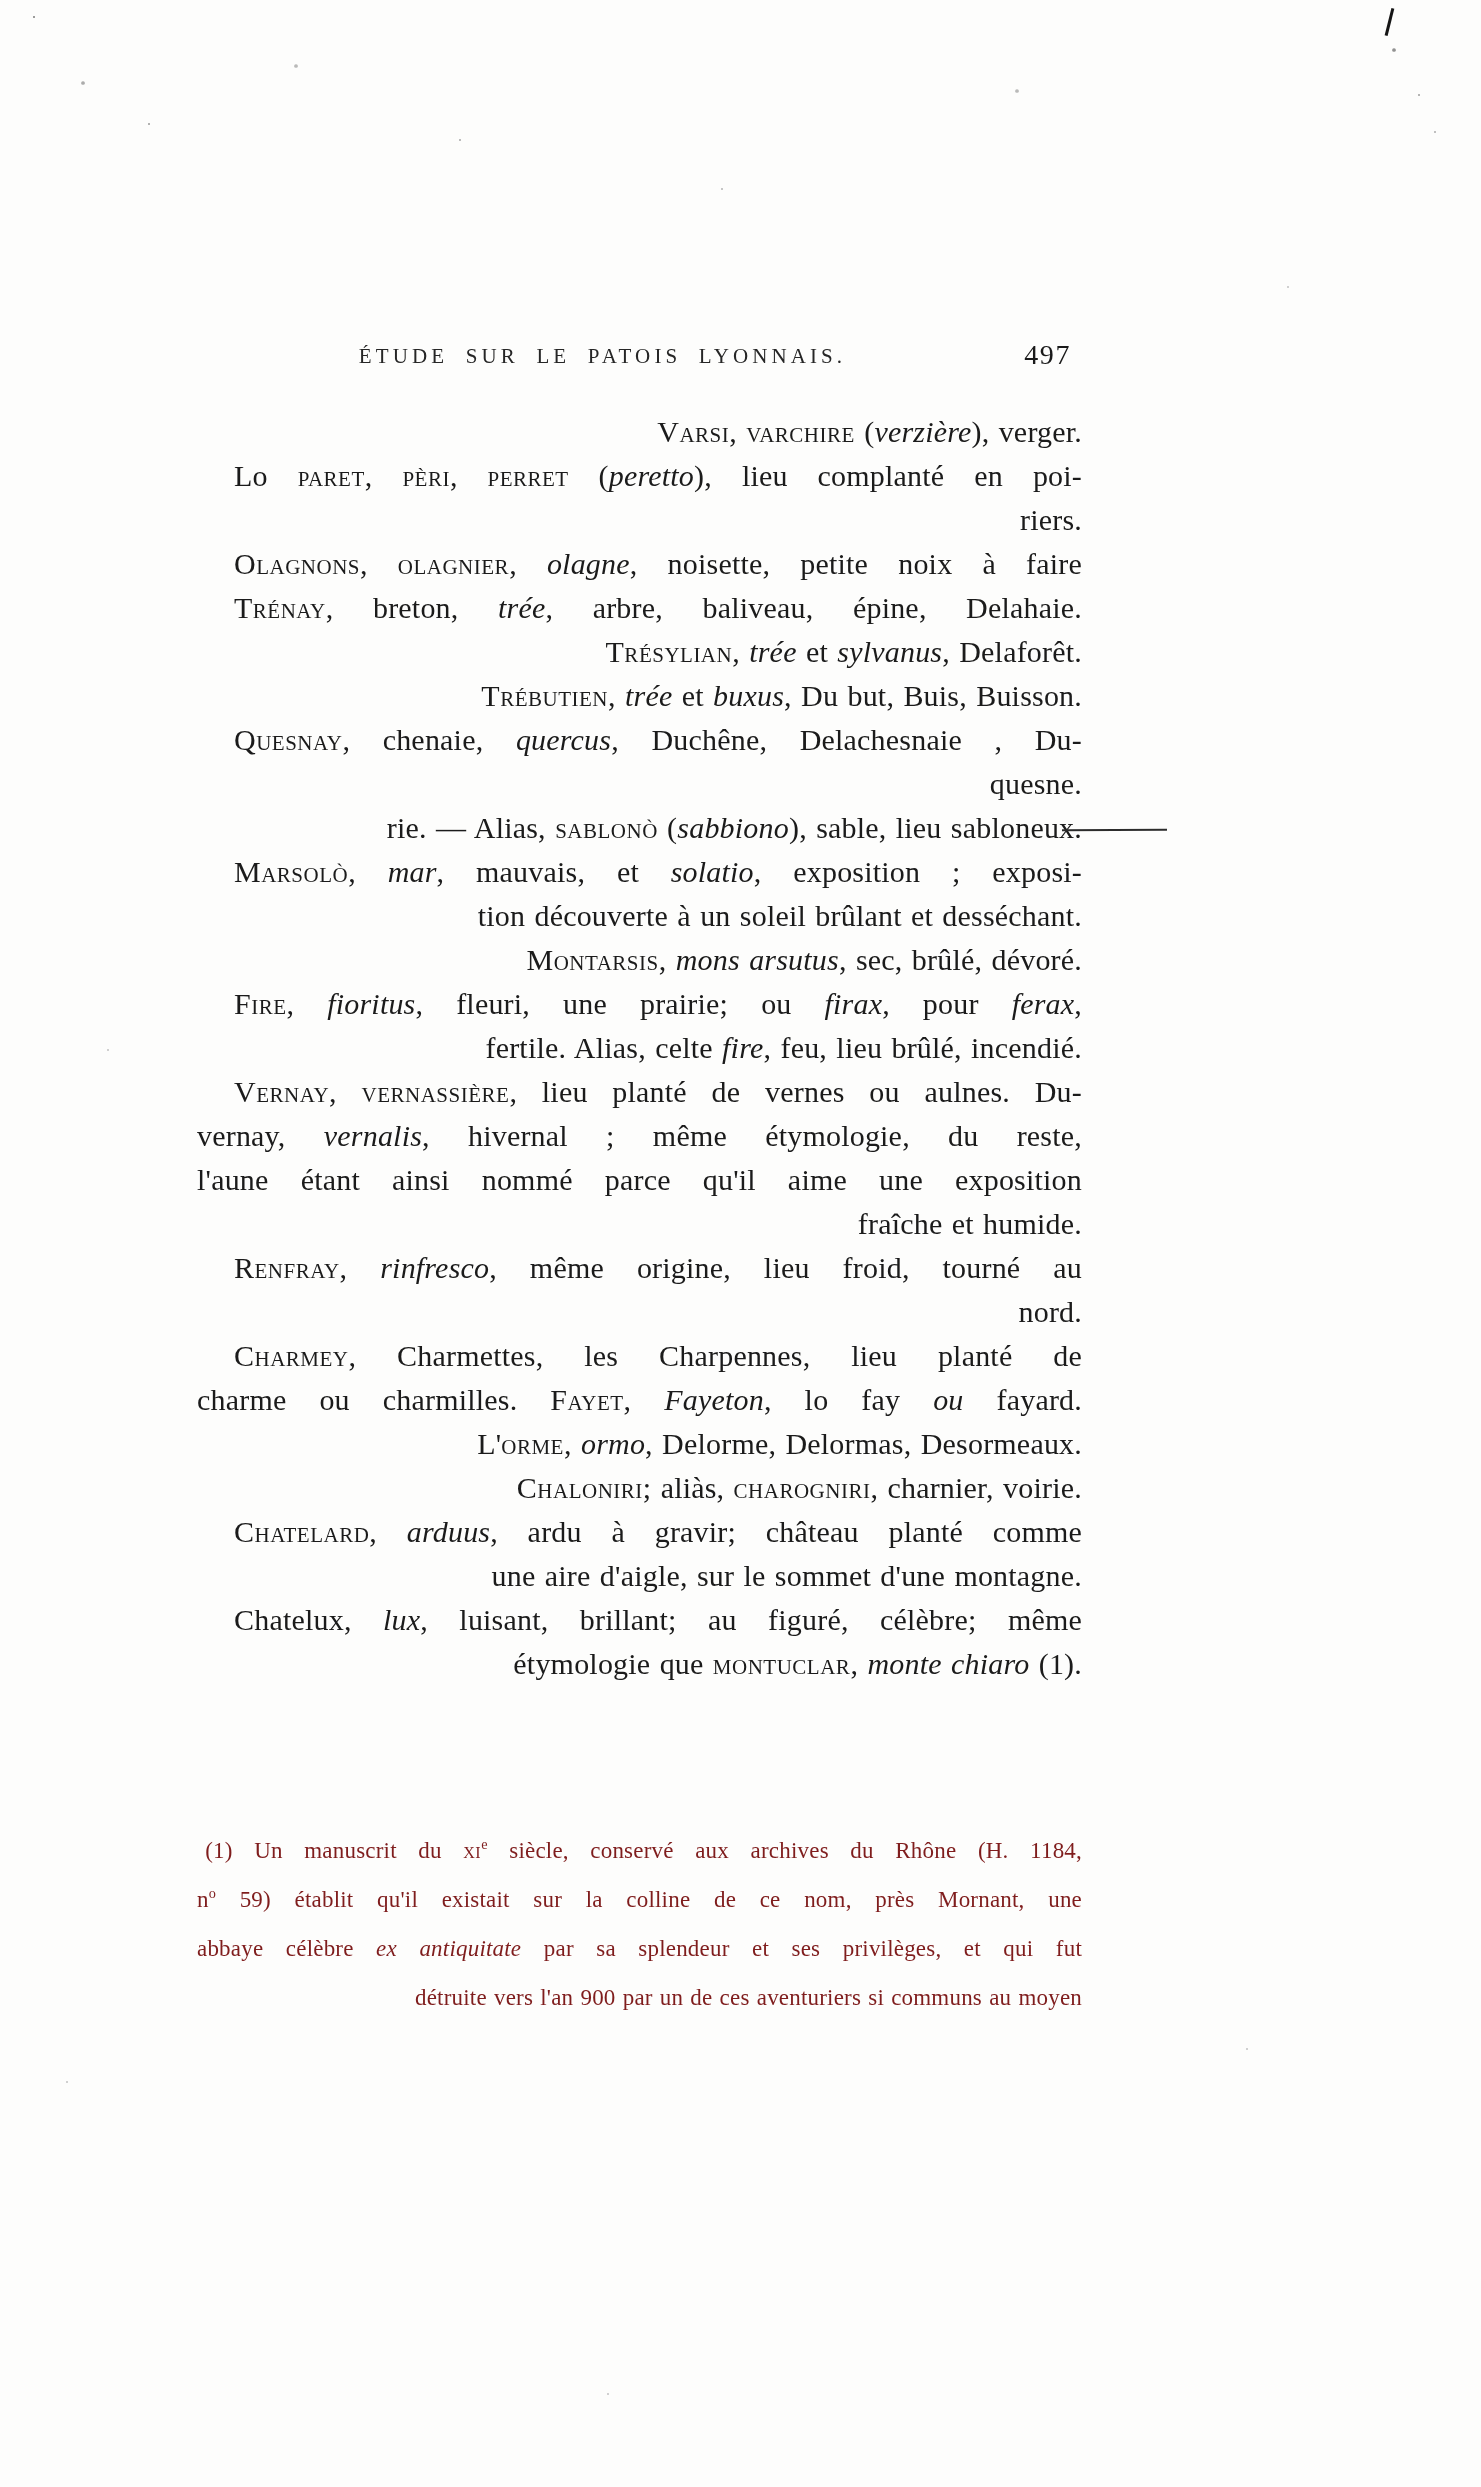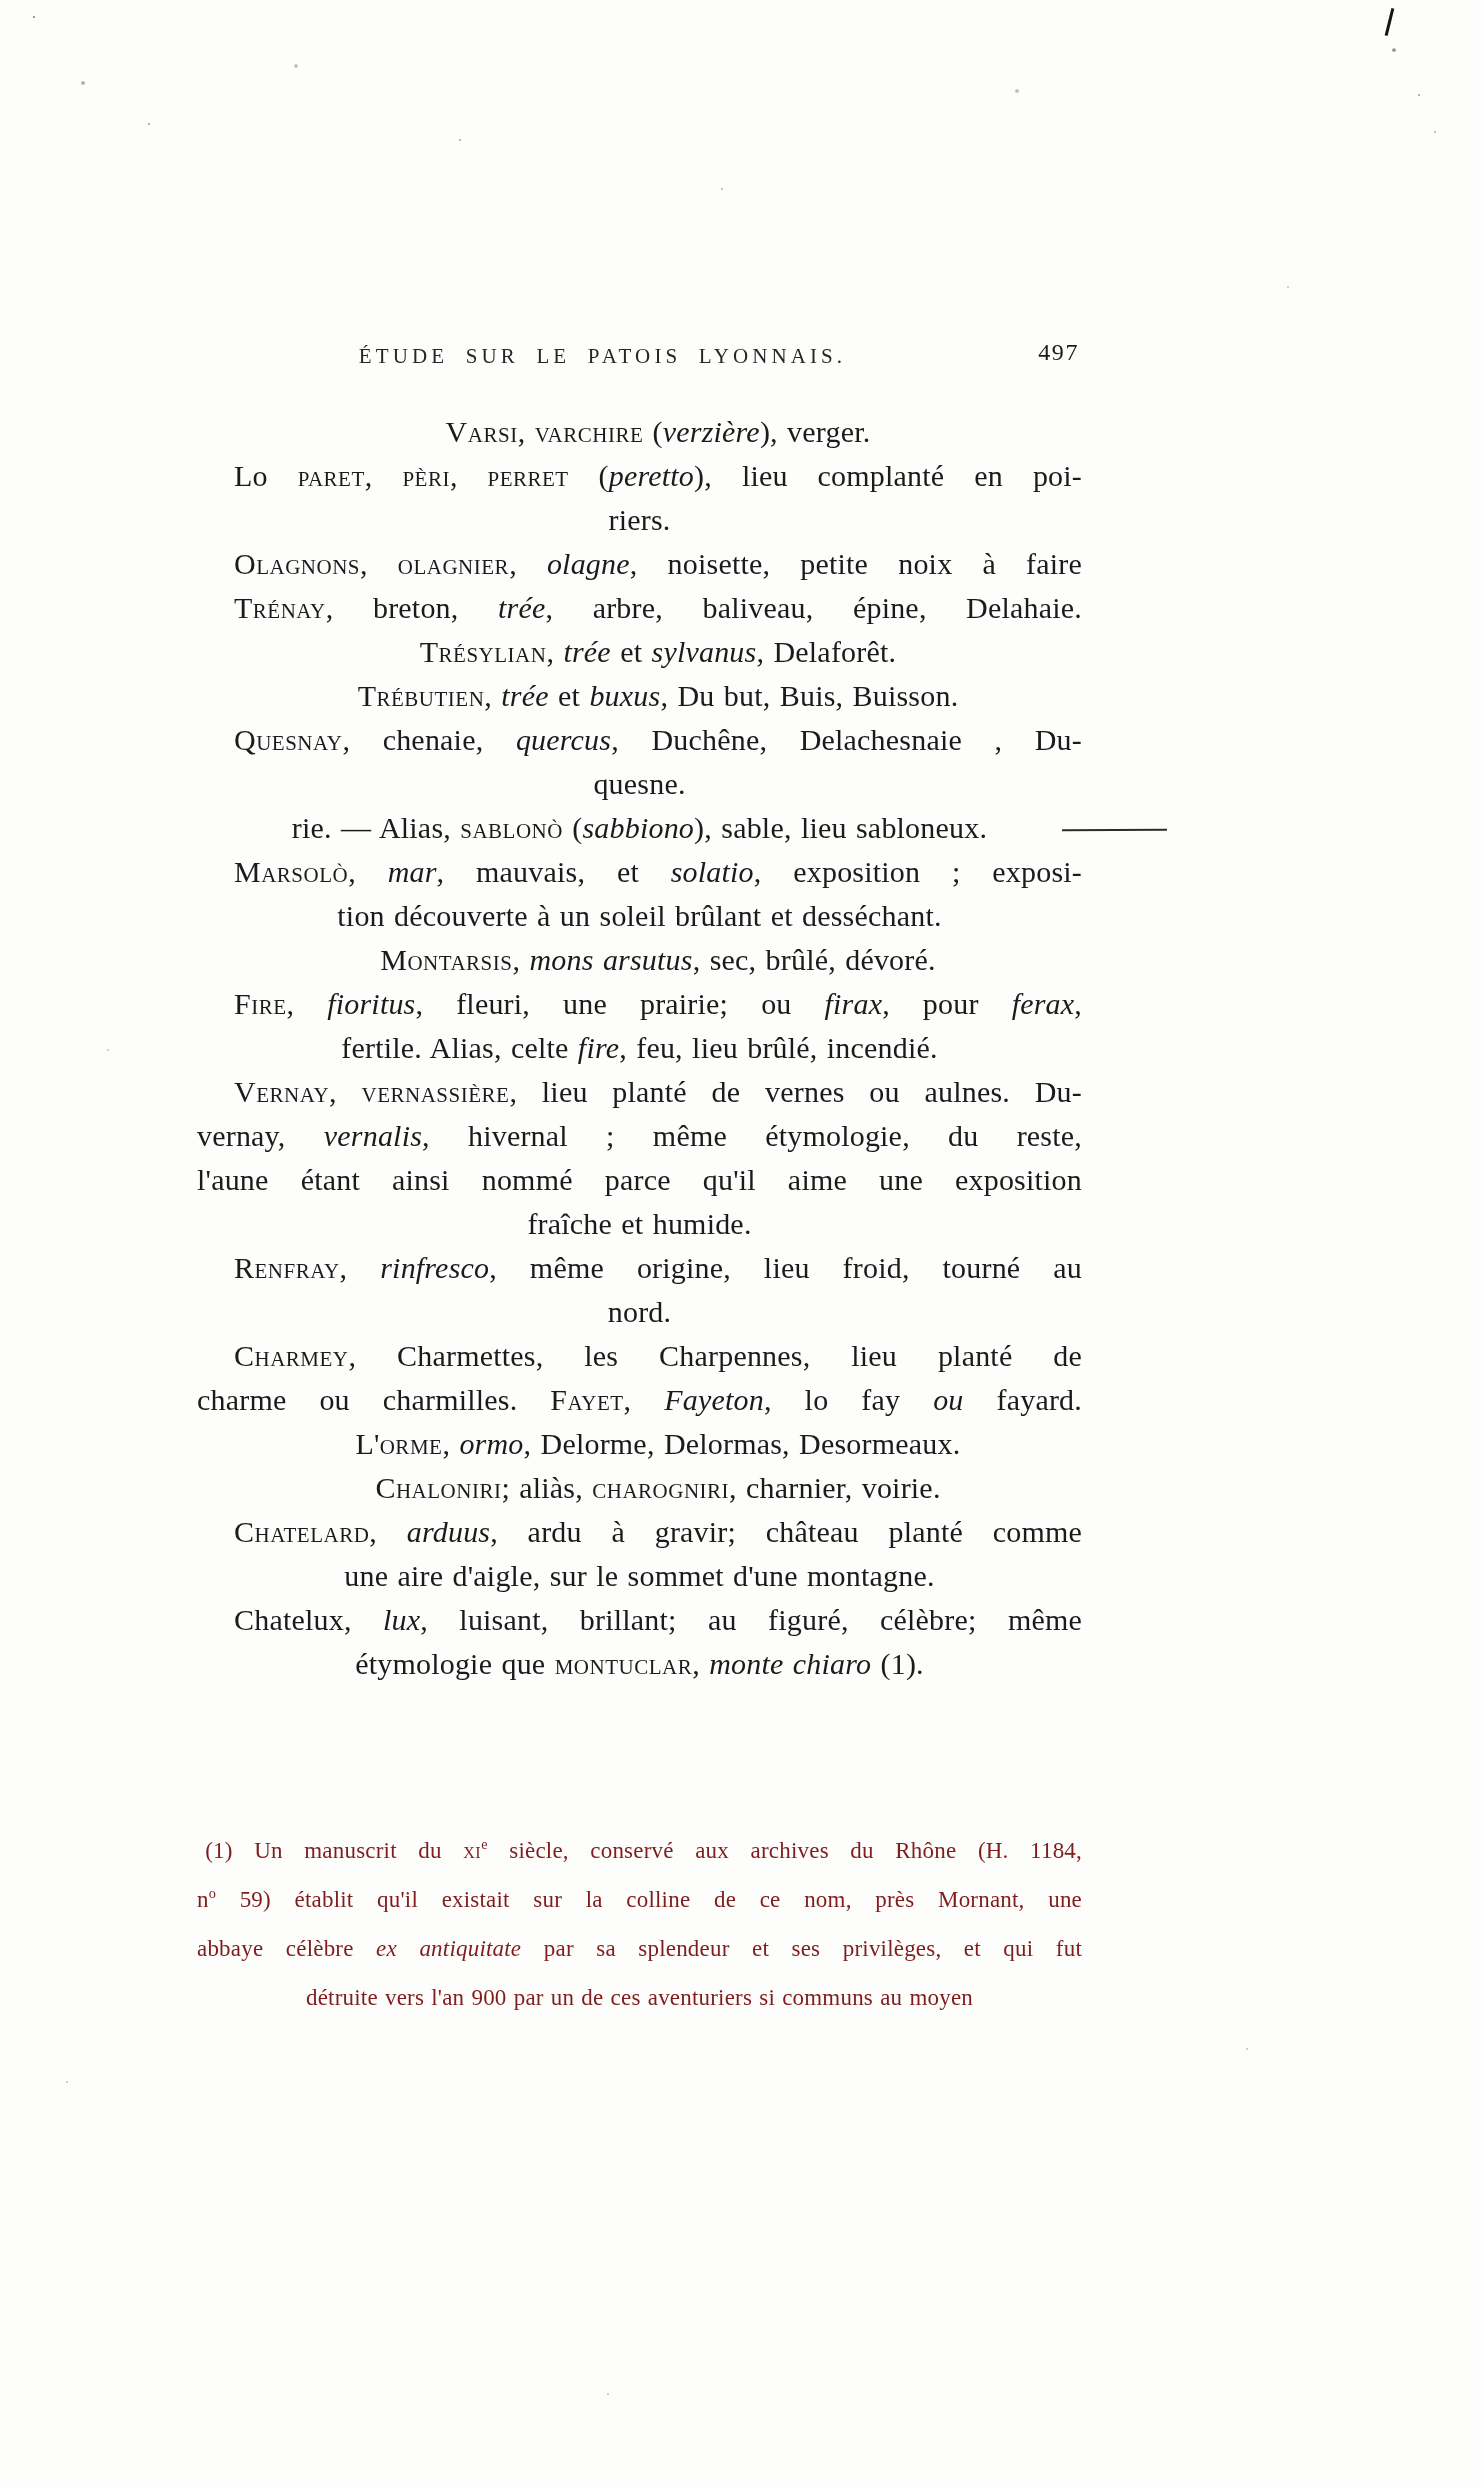--- a/index.html
+++ b/index.html
@@ -14,29 +14,29 @@
   
   .header{
     position:absolute;left:197px;top:344px;width:885px;height:38px;
   }
   .header .title{
     position:absolute;left:0;right:74px;text-align:center;
     font-size:21px;letter-spacing:4.1px;word-spacing:8.2px;
     color:#262626;white-space:nowrap;
   }
   .header .pagenum{
-    position:absolute;right:3px;top:-4.9px;
-    font-size:24px;letter-spacing:1.6px;color:#1a1a1a;
+    position:absolute;right:11px;top:-4.9px;
+    font-size:28px;letter-spacing:1.6px;color:#1a1a1a;
   }
   
   .body-text{
     position:absolute;left:197px;top:410px;width:885px;
     font-size:30px;letter-spacing:0.2px;word-spacing:1.6px;
   }
-  .line{line-height:44px;text-align:center;}
+  .line{line-height:44px;text-align:right;}
   .line.ind{text-indent:37px;}
   .line.just{text-align:justify;text-align-last:justify;}
   .sc{font-variant:small-caps;letter-spacing:0.5px;}
   .i{font-style:italic;}
   .sup{vertical-align:super;font-size:.62em;line-height:0;}
   
   .footnote{
     position:absolute;left:197px;top:1826px;width:885px;
     font-size:23px;letter-spacing:0.2px;word-spacing:1.2px;color:#7f1d1d;
   }

